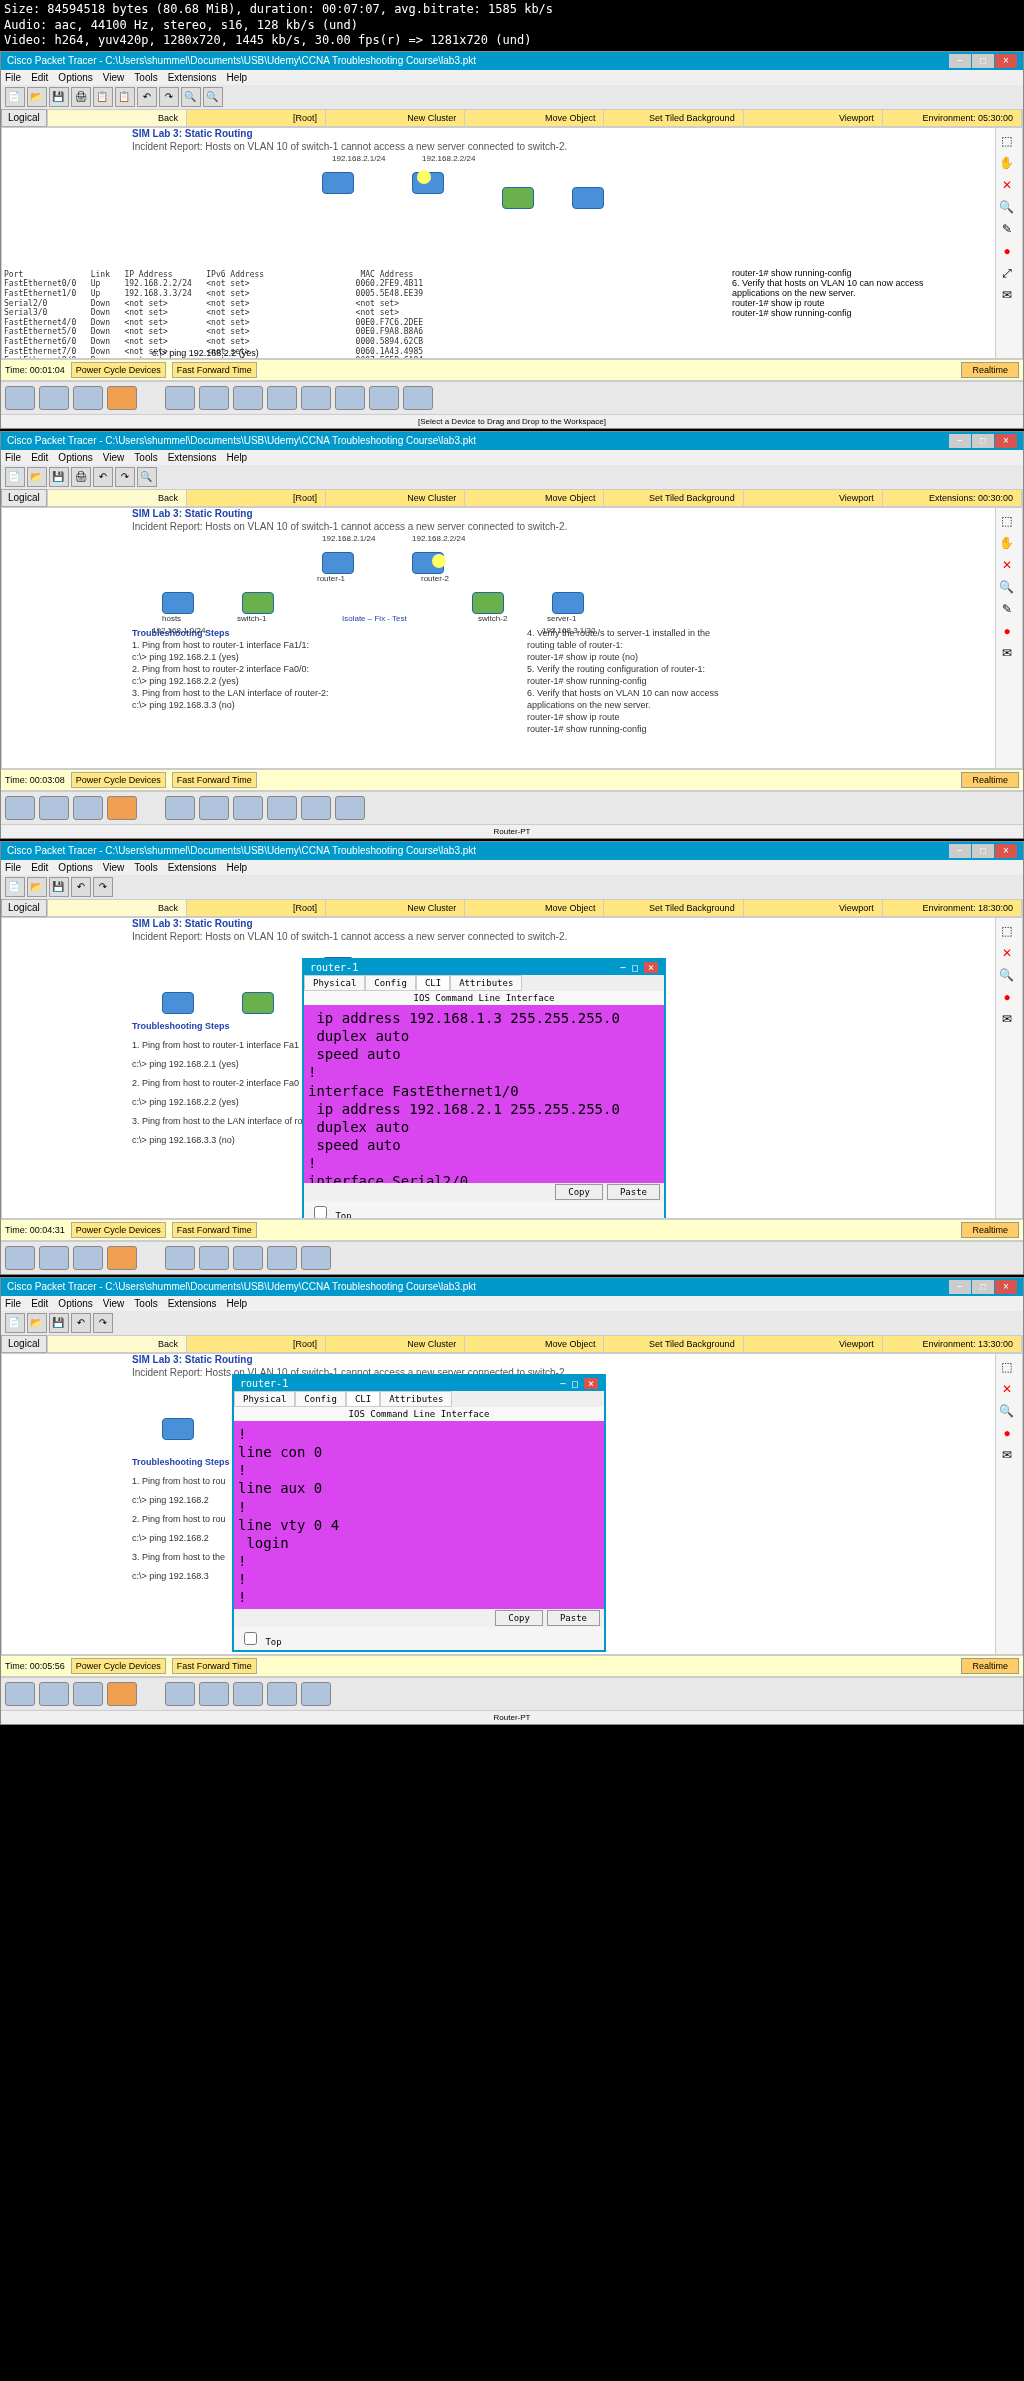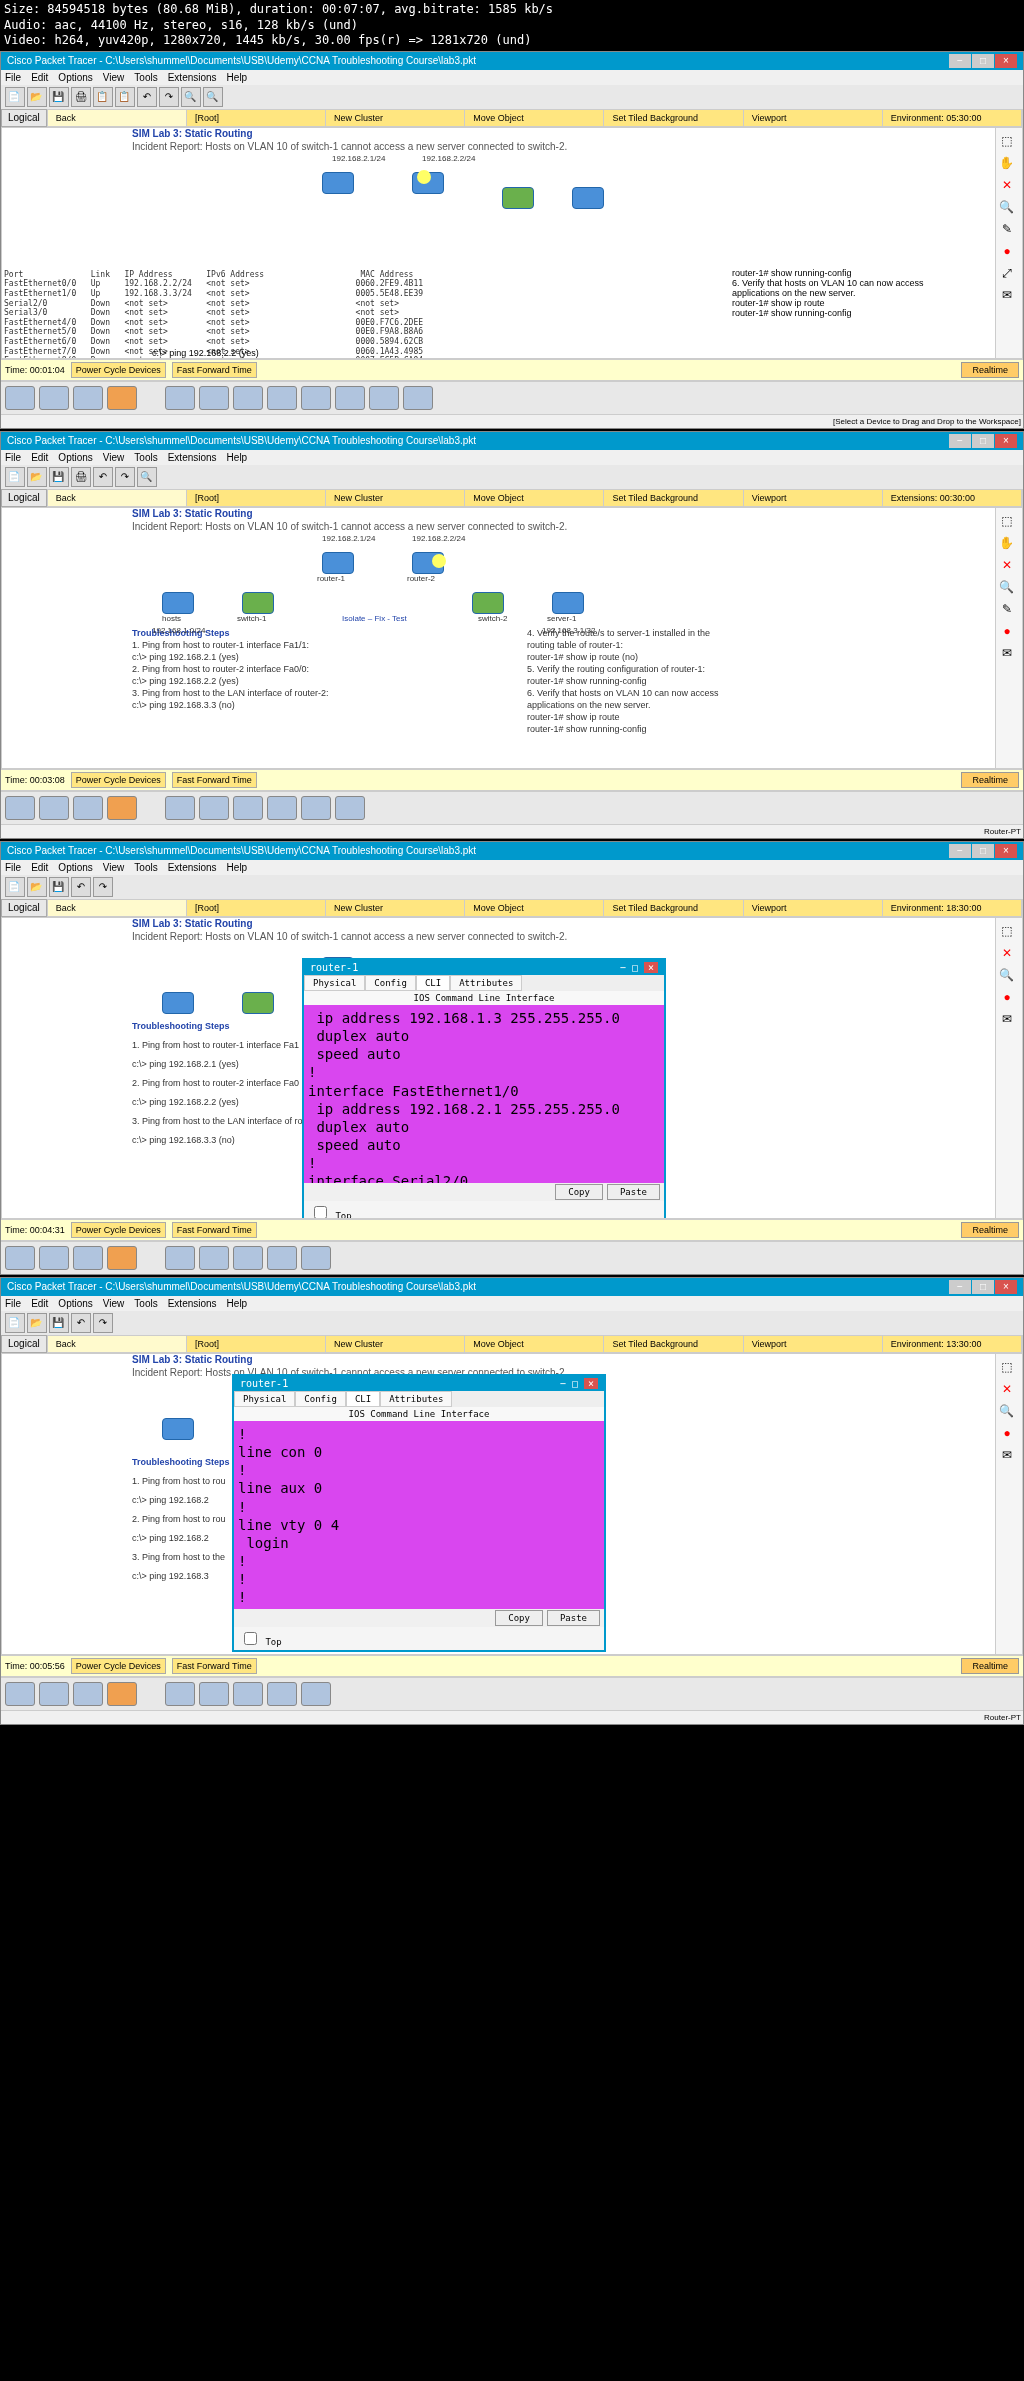--- a/index.html
+++ b/index.html
@@ -6,31 +6,31 @@
 .metainfo{background:#000;padding:2px 4px;font-family:monospace;font-size:12px;line-height:1.3}
 .pt-window{background:#f0f0f0;color:#000;border:1px solid #888;margin-bottom:2px;position:relative}
 .pt-titlebar{background:#0099cc;color:#fff;padding:2px 6px;font-size:10px;display:flex;justify-content:space-between;align-items:center}
 .pt-titlebar-btns{display:flex;gap:1px}
 .tbb{width:22px;height:14px;background:#ccc;display:flex;align-items:center;justify-content:center;font-size:10px}
 .tbb.close{background:#d9534f;color:#fff}
 .menubar{background:#f0f0f0;padding:2px 4px;font-size:10px;display:flex;gap:10px}
 .toolbar{background:#e8e8e8;padding:2px 4px;display:flex;gap:2px;align-items:center}
 .tb-icon{width:18px;height:18px;background:#ddd;border:1px solid #999;display:inline-flex;align-items:center;justify-content:center;font-size:10px}
 .subbar{display:flex;background:#ffffcc;border:1px solid #ccc;font-size:9px}
-.subbar-cell{flex:1;padding:3px 8px;border-right:1px solid #ccc;text-align:left;background:#ffe680}
+.subbar-cell{flex:1;padding:3px 8px;border-right:1px solid #ccc;text-align:right;background:#ffe680}
 .subbar-cell.sel{background:#fffacd}
 .logical-tab{background:#e8e8e8;padding:2px 6px;font-size:10px;display:inline-block;border:1px solid #aaa}
 .workspace{background:#fff;height:230px;position:relative;border:1px solid #ccc;overflow:hidden}
 .right-tools{position:absolute;right:0;top:0;width:22px;background:#f5f5f5;height:100%;display:flex;flex-direction:column;gap:4px;padding:4px 2px;border-left:1px solid #ccc}
 .rt-icon{width:18px;height:18px;display:flex;align-items:center;justify-content:center;font-size:12px}
 .timebar{background:#ffffcc;padding:2px 4px;display:flex;align-items:center;font-size:9px;border-top:1px solid #ccc;border-bottom:1px solid #ccc;gap:6px}
 .realtime{background:#ffcc66;padding:2px 10px;border:1px solid #999;margin-left:auto}
 .device-palette{background:#e8e8e8;padding:4px;display:flex;gap:4px;border-top:1px solid #ccc}
 .dev-icon{width:28px;height:22px;background:#b0c4de;border:1px solid #888;border-radius:3px}
-.statusbar{background:#f0f0f0;padding:2px;font-size:8px;text-align:right;border-top:1px solid #ccc}
+.statusbar{background:#f0f0f0;padding:2px;font-size:8px;text-align:center;border-top:1px solid #ccc}
 .ws-content{padding:0 130px 6px 130px;font-size:10px;color:#333}
 .ws-title{color:#2244aa;font-weight:bold;margin-bottom:2px}
 .ws-report{color:#555;margin-bottom:10px}
 .topo{position:relative;height:60px;margin:4px 0}
 .dev{position:absolute;width:30px;height:20px;background:#4a90d9;border-radius:4px;border:1px solid #2266aa}
 .dev-label{position:absolute;font-size:8px;color:#333;white-space:nowrap}
 .steps{font-size:9px;color:#333;display:flex;gap:30px}
 .steps-col{flex:1}
 .steps-col p{margin:2px 0}
 .cli-overlay{position:absolute;background:#f5f5f5;border:2px solid #0099cc;font-family:monospace;font-size:9px}
@@ -218,21 +218,21 @@
         <div class="dev" style="left:110px;top:50px;background:#6ab04c"></div>
         <div class="dev" style="left:190px;top:10px"></div>
         <div class="dev" style="left:280px;top:10px"></div>
         <div class="dev" style="left:340px;top:50px;background:#6ab04c"></div>
         <div class="dev" style="left:420px;top:50px"></div>
         <span class="dev-label" style="left:30px;top:72px">hosts</span>
         <span class="dev-label" style="left:105px;top:72px">switch-1</span>
         <span class="dev-label" style="left:346px;top:72px">switch-2</span>
         <span class="dev-label" style="left:415px;top:72px">server-1</span>
         <span class="dev-label" style="left:185px;top:32px">router-1</span>
-        <span class="dev-label" style="left:275px;top:32px">router-2</span>
+        <span class="dev-label" style="left:289px;top:32px">router-2</span>
         <span class="dev-label" style="left:20px;top:84px">192.168.1.0/24</span>
         <span class="dev-label" style="left:410px;top:84px">192.168.3.1/32</span>
         <span class="dev-label" style="left:210px;top:72px;color:#2244aa">Isolate – Fix - Test</span>
         <span class="highlight" style="position:absolute;left:300px;top:12px"></span>
       </div>
       <div class="steps">
         <div class="steps-col">
           <p style="color:#2244aa;font-weight:bold">Troubleshooting Steps</p>
           <p>1. Ping from host to router-1 interface Fa1/1:</p>
           <p>   c:\&gt; ping 192.168.2.1 (yes)</p>

